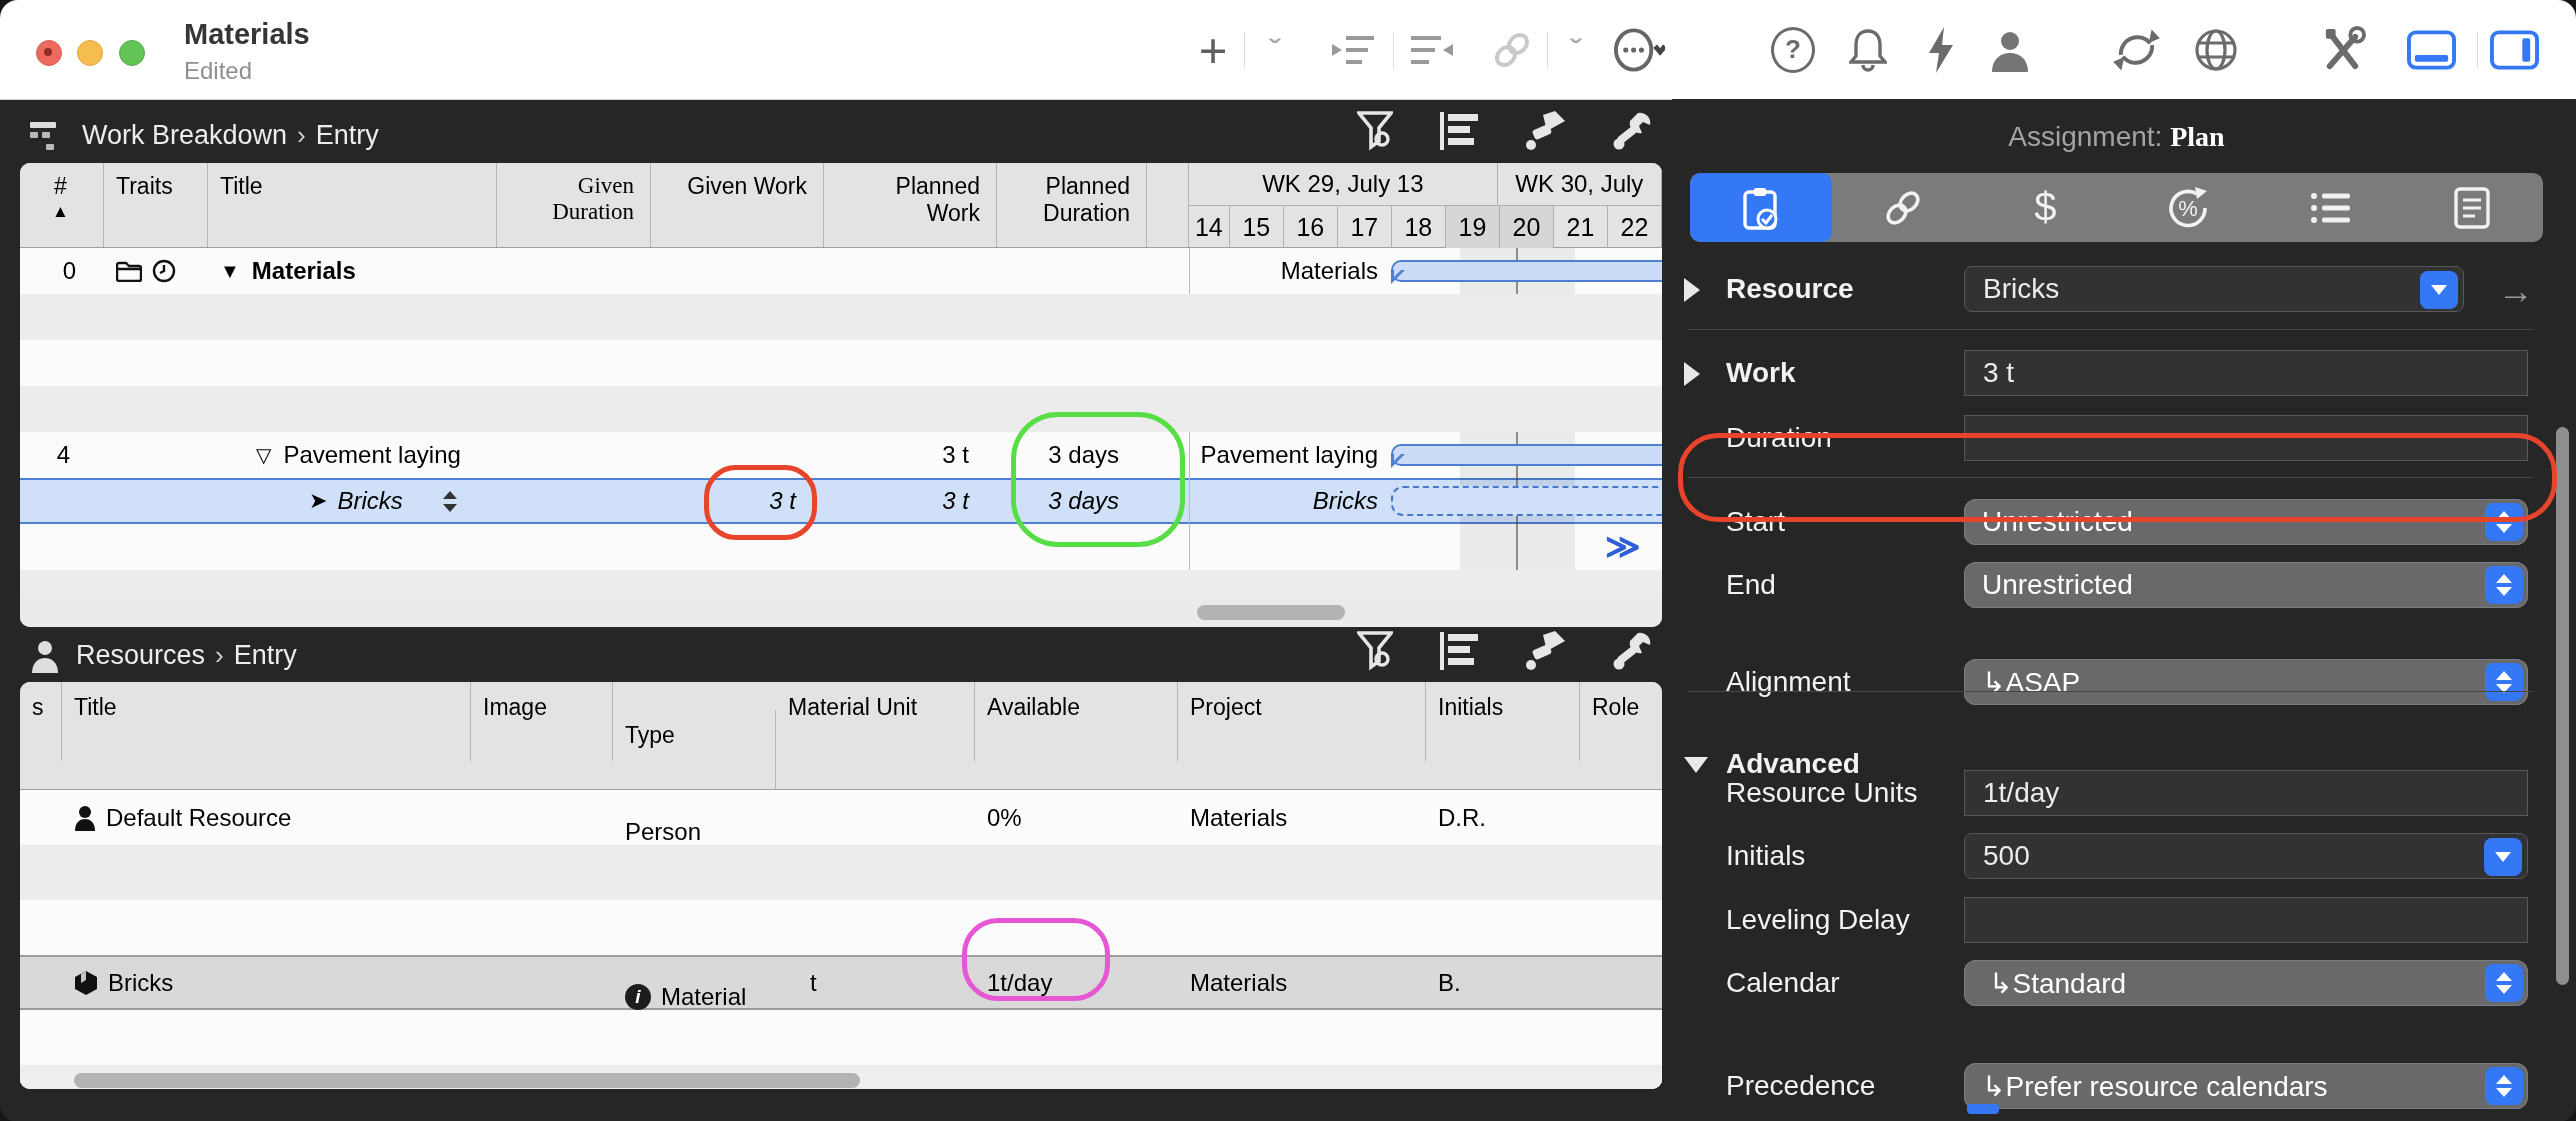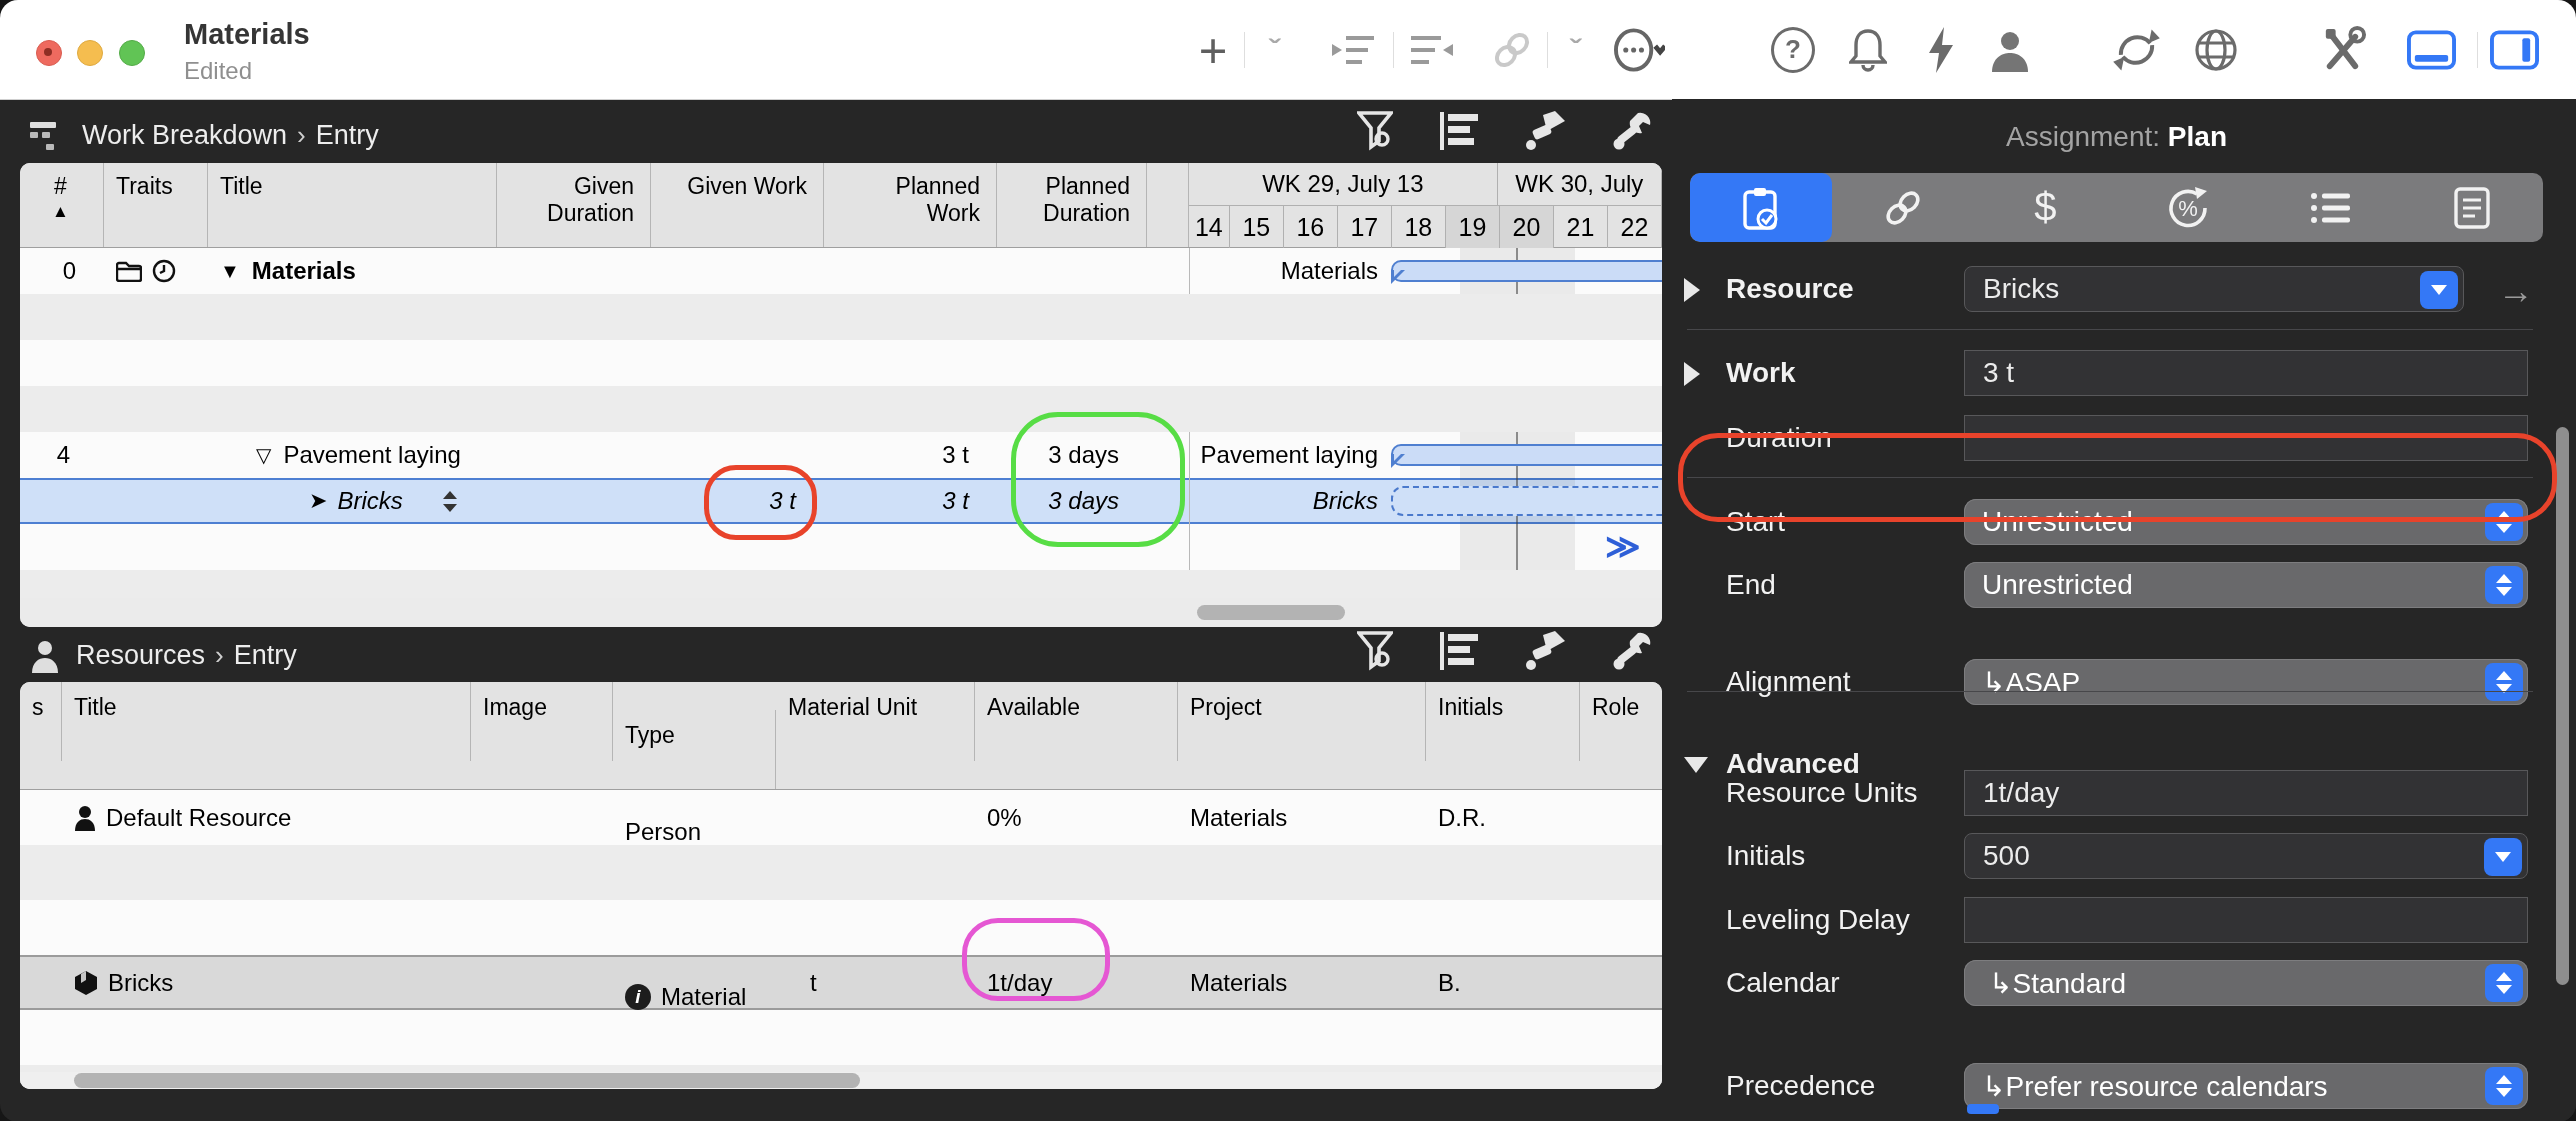--- a/index.html
+++ b/index.html
@@ -67,21 +67,21 @@
   
   .mini{display:inline-flex;align-items:center;justify-content:center;margin-right:10px;}
   .stepper-updown{display:inline-flex;flex-direction:column;gap:5px;margin-left:40px;}
   .stepper-updown i{width:0;height:0;border-left:7px solid transparent;border-right:7px solid transparent;}
   .stepper-updown .up{border-bottom:8px solid #333;}
   .stepper-updown .dn{border-top:8px solid #333;}
   .info-dot{width:26px;height:26px;border-radius:50%;background:#1d1d1d;color:#fff;font-size:19px;font-weight:bold;display:inline-flex;align-items:center;justify-content:center;margin-right:10px;font-style:italic;}
   
   .inspector{position:absolute;left:1672px;top:99px;width:904px;bottom:0;background:#262626;color:#e9e9e9;}
   .insp-title{position:absolute;top:22px;left:18px;width:853px;text-align:center;font-size:28px;color:#a3a3a3;}
-  .insp-title b{color:#ffffff;font-weight:bold;}
+  .insp-title b{color:#ffffff;font-weight:bold;font-family:Liberation Serif, serif;}
   .tabbar{position:absolute;top:74px;left:18px;width:853px;height:69px;background:#7b7b7d;border-radius:10px;display:flex;overflow:hidden;}
   .tab{flex:1;display:flex;align-items:center;justify-content:center;color:#f2f2f2;}
   .tab.sel{background:#3478f6;border-radius:10px;}
   .tab .dollar{font-size:40px;font-weight:400;}
   .insp-row{position:absolute;left:0;width:904px;height:40px;}
   .insp-label{position:absolute;left:54px;top:0;height:46px;display:flex;align-items:center;font-size:28px;color:#f2f2f2;}
   .insp-label.bold{font-weight:bold;}
   .disc{position:absolute;left:12px;top:12px;width:0;height:0;}
   .disc.right{border-top:12px solid transparent;border-bottom:12px solid transparent;border-left:16px solid #e8e8e8;}
   .disc.down{border-left:12px solid transparent;border-right:12px solid transparent;border-top:16px solid #e8e8e8;top:16px;}
@@ -278,21 +278,21 @@
 
   <div class="card" style="top:163px;height:464px;">
 
     <div class="thead" style="height:84px;">
       <div class="hc wt-c1 hc-hash">
         <span>#</span>
         <span class="tri">▲</span>
       </div>
       <div class="hc wt-c2">Traits</div>
       <div class="hc wt-c3">Title</div>
-      <div class="hc wt-c4 ar" style="white-space:pre-line;">Given
+      <div class="hc wt-c4 ar" style="white-space:pre-line;font-family:Liberation Serif, serif;">Given
 Duration</div>
       <div class="hc wt-c5 ar">Given Work</div>
       <div class="hc wt-c6 ar" style="white-space:pre-line;">Planned
 Work</div>
       <div class="hc wt-c7 ar" style="white-space:pre-line;">Planned
 Duration</div>
       <div class="hc wt-c8"></div>
       <div class="wt-gantt" style="border-right:none;">
         <div class="gweeks">
           <div class="gw" style="width:327px;">WK 29, July 13</div>

